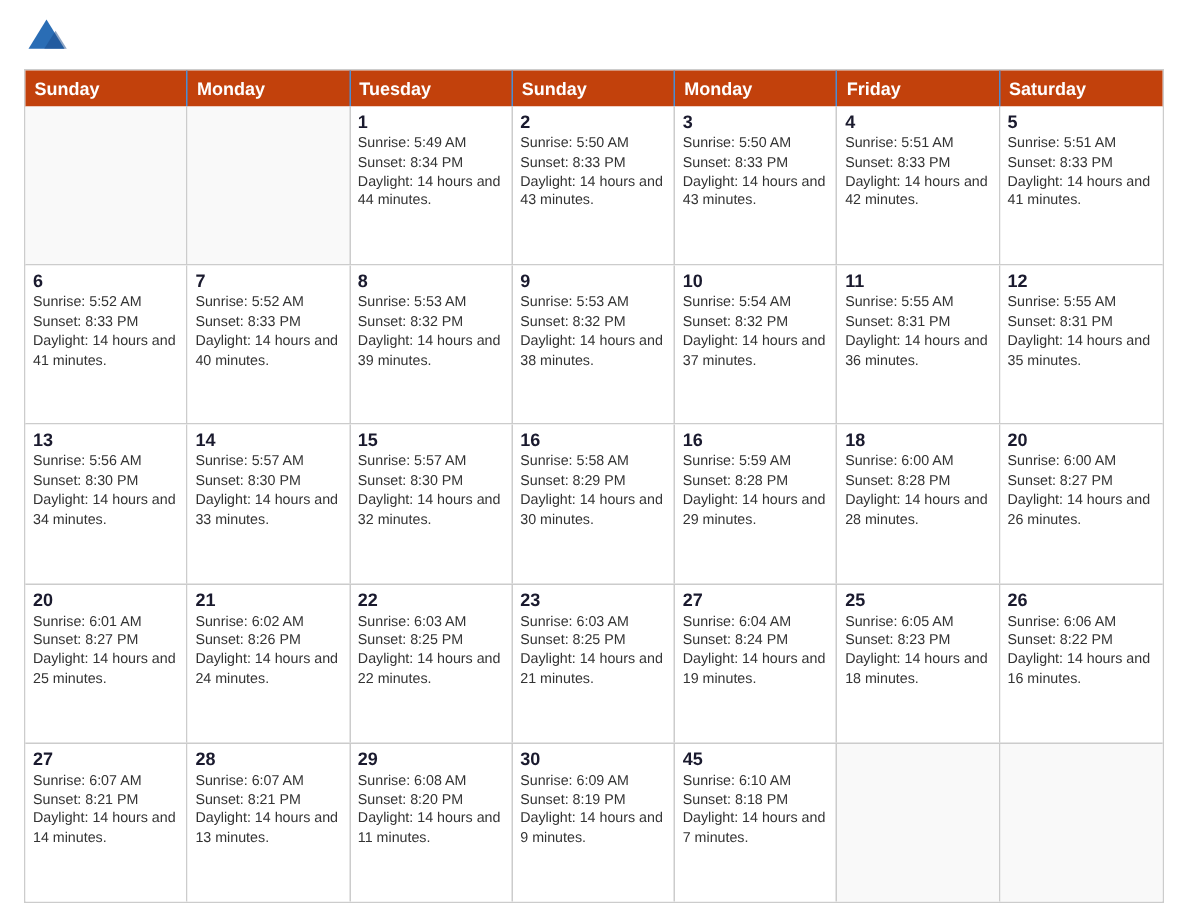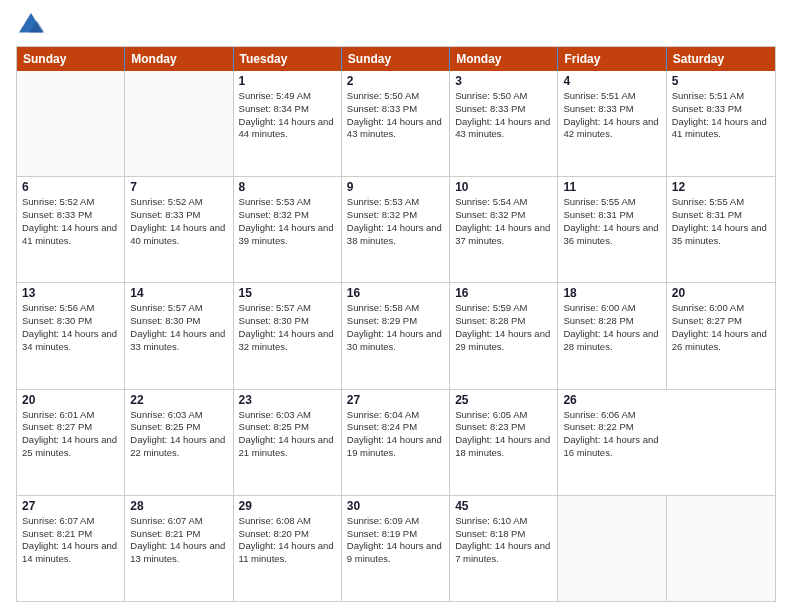--- a/index.html
+++ b/index.html
@@ -230,20 +230,24 @@
             <div class="day-num">20</div>
             <div class="day-info">Sunrise: 6:00 AM<br>Sunset: 8:27 PM<br>Daylight: 14 hours and 26 minutes.</div>
           </div>
         </div>
         <div class="cal-row">
           <div class="cal-cell">
             <div class="day-num">20</div>
             <div class="day-info">Sunrise: 6:01 AM<br>Sunset: 8:27 PM<br>Daylight: 14 hours and 25 minutes.</div>
           </div>
           <div class="cal-cell">
+            <div class="day-num">21</div>
+            <div class="day-info">Sunrise: 6:02 AM<br>Sunset: 8:26 PM<br>Daylight: 14 hours and 24 minutes.</div>
+          </div>
+          <div class="cal-cell">
             <div class="day-num">22</div>
             <div class="day-info">Sunrise: 6:03 AM<br>Sunset: 8:25 PM<br>Daylight: 14 hours and 22 minutes.</div>
           </div>
           <div class="cal-cell">
             <div class="day-num">23</div>
             <div class="day-info">Sunrise: 6:03 AM<br>Sunset: 8:25 PM<br>Daylight: 14 hours and 21 minutes.</div>
           </div>
           <div class="cal-cell">
             <div class="day-num">27</div>
             <div class="day-info">Sunrise: 6:04 AM<br>Sunset: 8:24 PM<br>Daylight: 14 hours and 19 minutes.</div>

